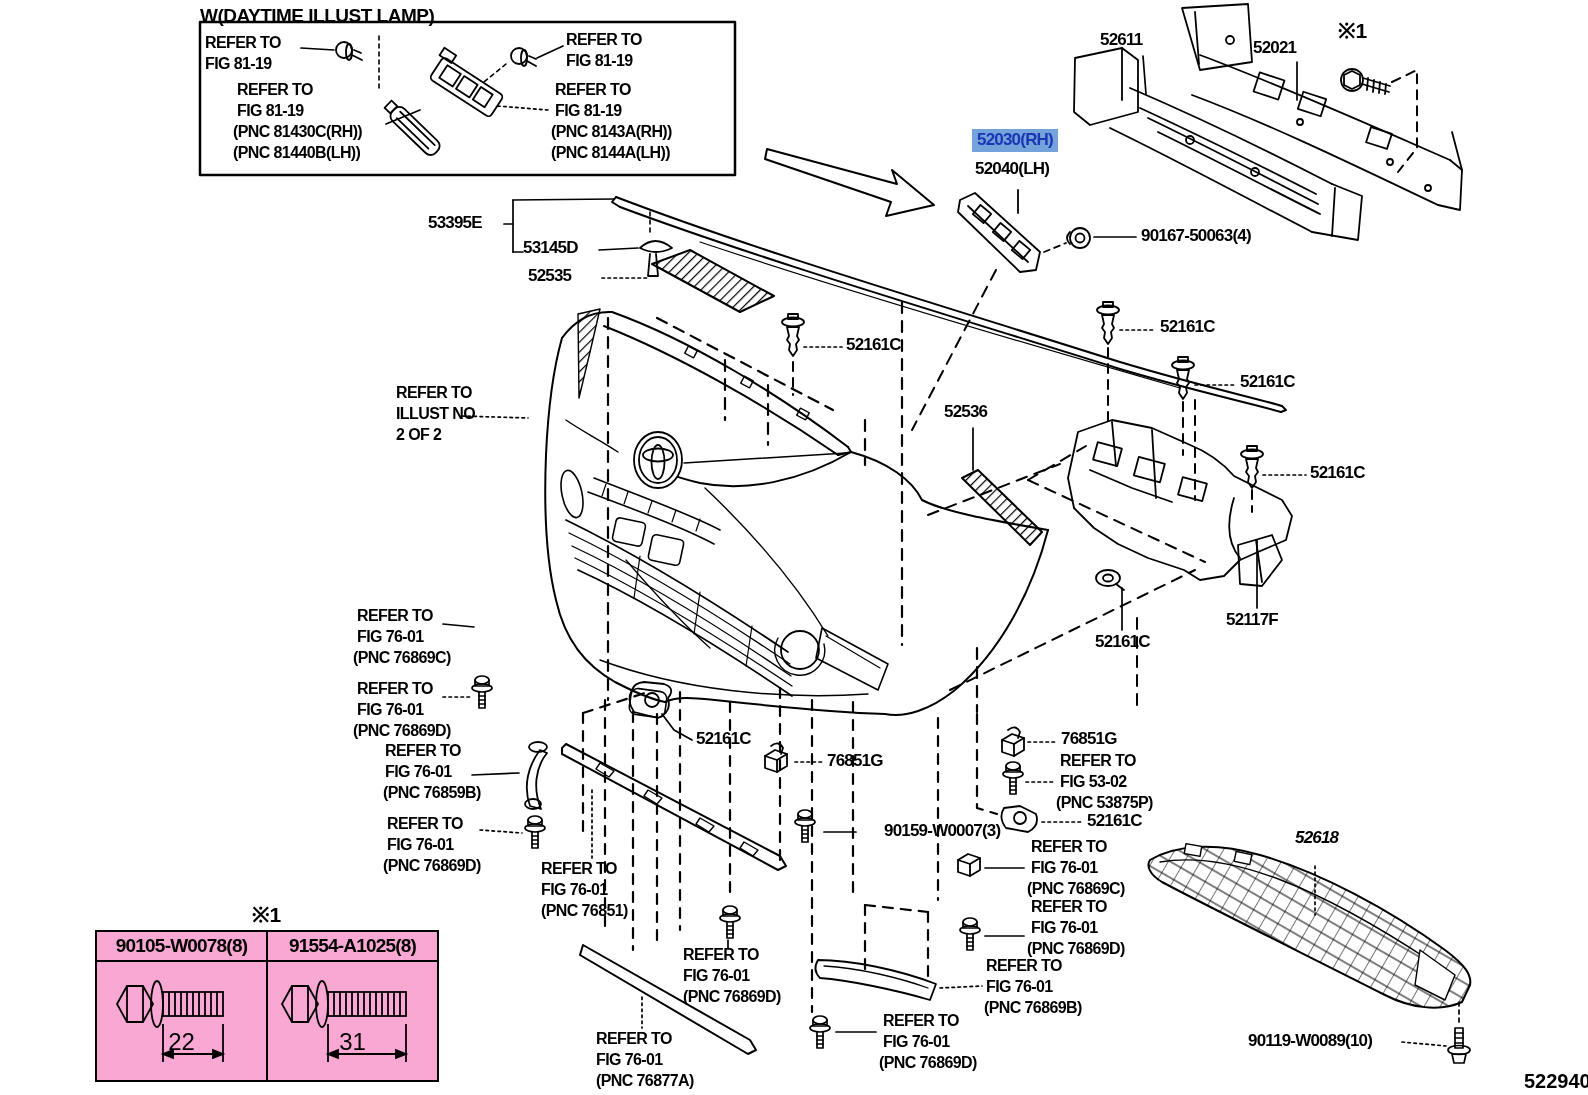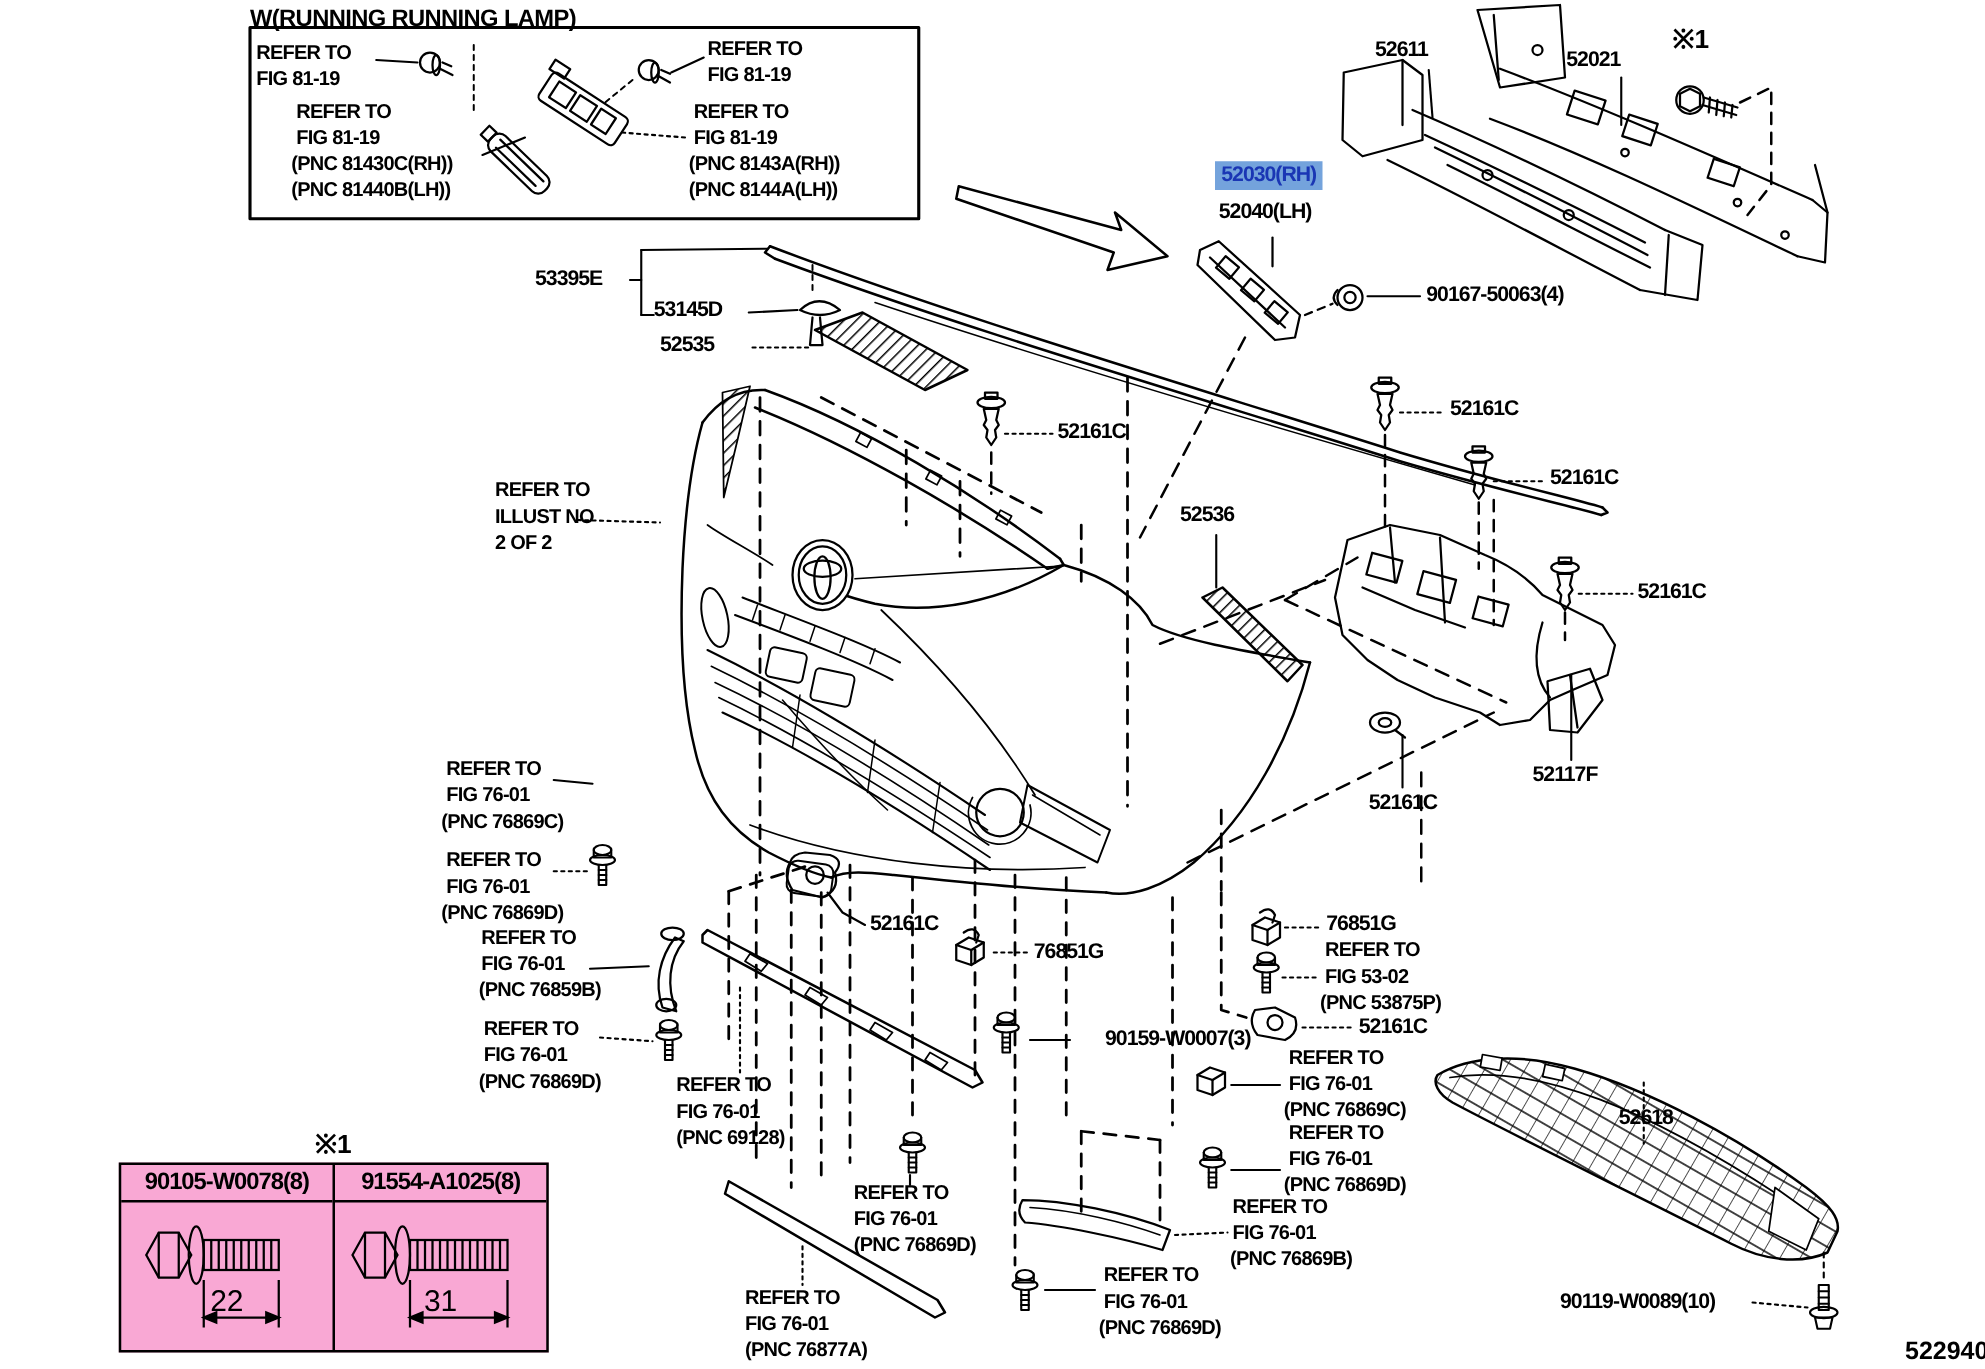--- a/index.html
+++ b/index.html
@@ -483,21 +483,21 @@
     <line x1="1026" y1="782" x2="1055" y2="782" stroke-dasharray="2.5 3.5"></line>
     <line x1="1042" y1="822" x2="1084" y2="822" stroke-dasharray="2.5 3.5"></line>
     <line x1="985" y1="868" x2="1024" y2="868"></line>
     <line x1="985" y1="936" x2="1024" y2="936"></line>
     <line x1="940" y1="988" x2="982" y2="986" stroke-dasharray="2.5 3.5"></line>
     <line x1="836" y1="1032" x2="876" y2="1032"></line>
     <line x1="728" y1="940" x2="728" y2="948"></line>
   </g>
 </svg>
 
-<div class="lbl ttl" style="left:200px;top:5px;">W(RUNNING RUNNING LAMP)</div>
+<div class="lbl ttl" style="left:200px;top:5px;">W(DAYTIME ILLUST LAMP)</div>
 <div class="lbl rf" style="left:205px;top:32px;">
   <div>REFER TO</div>
     <div>FIG 81-19</div>
 </div>
 <div class="lbl rf" style="left:566px;top:29px;">
   <div>REFER TO</div>
     <div>FIG 81-19</div>
 </div>
 <div class="lbl rf" style="left:233px;top:79px;">
   <div style="padding-left:4px">REFER TO</div>
@@ -532,21 +532,21 @@
 <div class="lbl pn" style="left:696px;top:729px;">52161C</div>
 <div class="lbl pn" style="left:1087px;top:811px;">52161C</div>
 
 <div class="lbl pn" style="left:944px;top:402px;">52536</div>
 <div class="lbl pn" style="left:1226px;top:610px;">52117F</div>
 
 <div class="lbl pn" style="left:827px;top:751px;">76851G</div>
 <div class="lbl pn" style="left:1061px;top:729px;">76851G</div>
 <div class="lbl pn" style="left:884px;top:821px;">90159-W0007(3)</div>
 
-<div class="lbl pn" style="left:1295px;top:884px;">52618</div>
+<div class="lbl pn" style="left:1295px;top:828px;font-style:italic;">52618</div>
 <div class="lbl pn" style="left:1248px;top:1031px;">90119-W0089(10)</div>
 
 <div class="lbl rf" style="left:396px;top:382px;">
   <div>REFER TO</div>
     <div>ILLUST NO</div>
     <div>2 OF 2</div>
 </div>
 
 <div class="lbl rf" style="left:353px;top:605px;">
   <div style="padding-left:4px">REFER TO</div>
@@ -565,21 +565,21 @@
 </div>
 <div class="lbl rf" style="left:383px;top:813px;">
   <div style="padding-left:4px">REFER TO</div>
   <div style="padding-left:4px">FIG 76-01</div>
   <div>(PNC 76869D)</div>
 </div>
 
 <div class="lbl rf" style="left:541px;top:858px;">
   <div>REFER TO</div>
     <div>FIG 76-01</div>
-    <div>(PNC 69128)</div>
+    <div>(PNC 76851)</div>
 </div>
 <div class="lbl rf" style="left:683px;top:944px;">
   <div>REFER TO</div>
     <div>FIG 76-01</div>
     <div>(PNC 76869D)</div>
 </div>
 <div class="lbl rf" style="left:596px;top:1028px;">
   <div>REFER TO</div>
     <div>FIG 76-01</div>
     <div>(PNC 76877A)</div>

